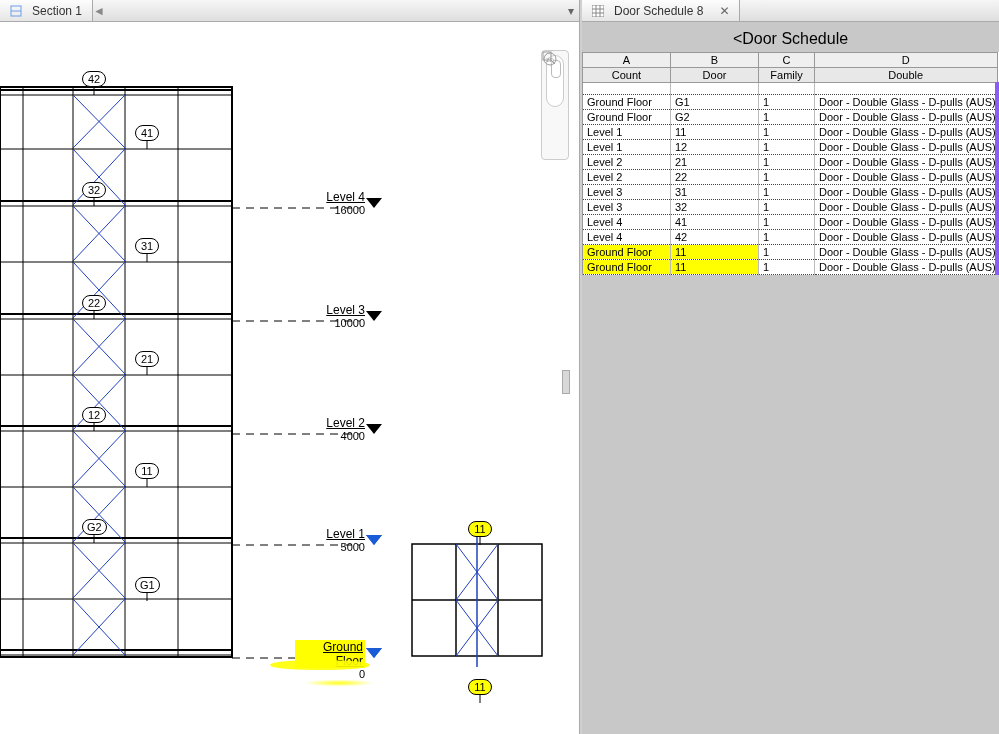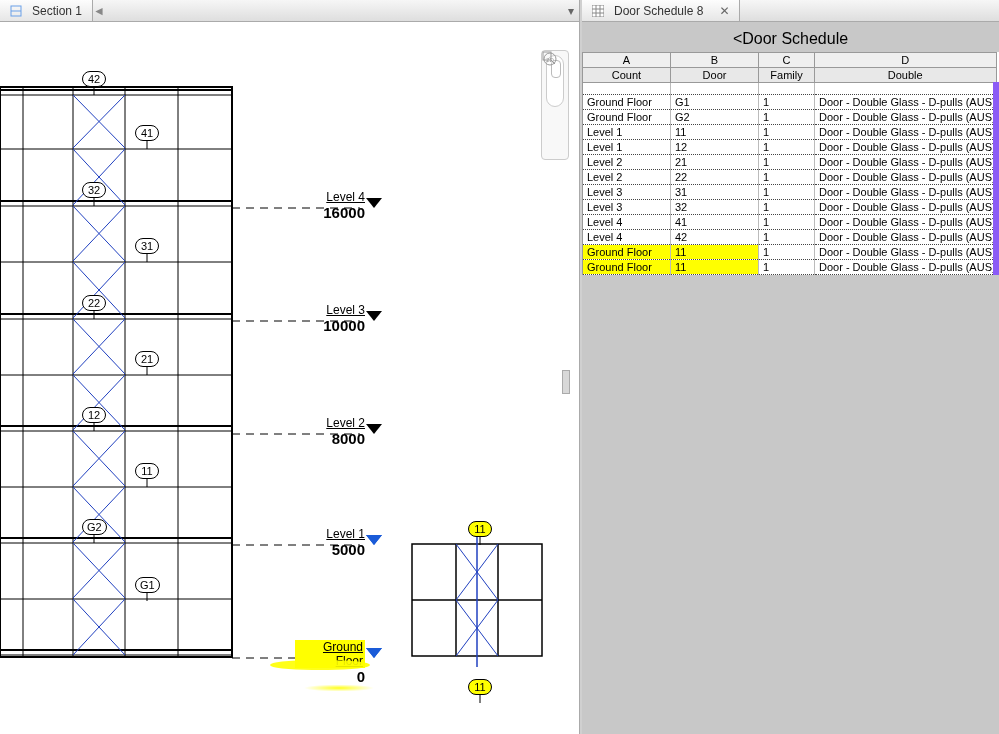--- a/index.html
+++ b/index.html
@@ -76,21 +76,21 @@
     font-weight:500;
   }
   .tag.hl { background:#ffff00; }
   .lvl-label {
     position:absolute;
     font-size:12px;
     color:#000;
     text-align:right;
   }
   .lvl-label .name { text-decoration: underline; display:block; }
-  .lvl-label .val { display:block; font-size:15px;font-weight:bold; }
+  .lvl-label .val { display:block; font-size:11px; }
   .lvl-label.hl .name { background:#ffff00; padding:0 2px; }
   .lvl-label.hl::after {
     content:""; position:absolute; left:-6px; bottom:-9px;
     width:100px; height:12px;
     background:
       radial-gradient(ellipse 50px 5px at 50% 50%, rgba(255,255,0,.9), transparent 70%);
   }
   .lvl-marker {
     position:absolute; width:0; height:0;
     border-left:8px solid transparent;
@@ -136,21 +136,21 @@
   table.sched td {
     border:none;
     border-bottom:1px dotted #444;
     border-right:1px solid #bbb;
     font-size:11px;
     padding:1px 4px;
     white-space:nowrap;
     overflow:hidden;
   }
   table.sched td:first-child { border-left:1px solid #999; }
-  table.sched td:last-child { border-right:6px solid #8b5cf6; }
+  table.sched td:last-child { border-right:4px solid #8b5cf6; }
   table.sched tbody tr.hl td.hlcell { background:#ffff00; }
   table.sched tbody tr.blank td {
     height:12px; background:#fff; border-bottom:1px dotted #444;
   }
   .splitter {
     position:absolute; left:562px; top:370px; width:8px; height:24px;
     background:#d8d8d8; border:1px solid #aaa;
   }
 </style>
 </head>
@@ -313,21 +313,21 @@
           <span class="val">16000</span>
         </div>
         <div class="lvl-marker" style="left: 366px; top: 176px;"></div>
         <div class="lvl-label" style="left: 295px; top: 281px; width: 70px;">
           <span class="name">Level 3</span>
           <span class="val">10000</span>
         </div>
         <div class="lvl-marker" style="left: 366px; top: 289px;"></div>
         <div class="lvl-label" style="left: 295px; top: 394px; width: 70px;">
           <span class="name">Level 2</span>
-          <span class="val">8000</span>
+          <span class="val">4000</span>
         </div>
         <div class="lvl-marker" style="left: 366px; top: 402px;"></div>
         <div class="lvl-label" style="left: 295px; top: 505px; width: 70px;">
           <span class="name">Level 1</span>
           <span class="val">5000</span>
         </div>
         <div class="lvl-marker blue" style="left: 366px; top: 513px;"></div>
         <div class="lvl-label hl" style="left: 295px; top: 618px; width: 70px;">
           <span class="name">Ground Floor</span>
           <span class="val">0</span>

